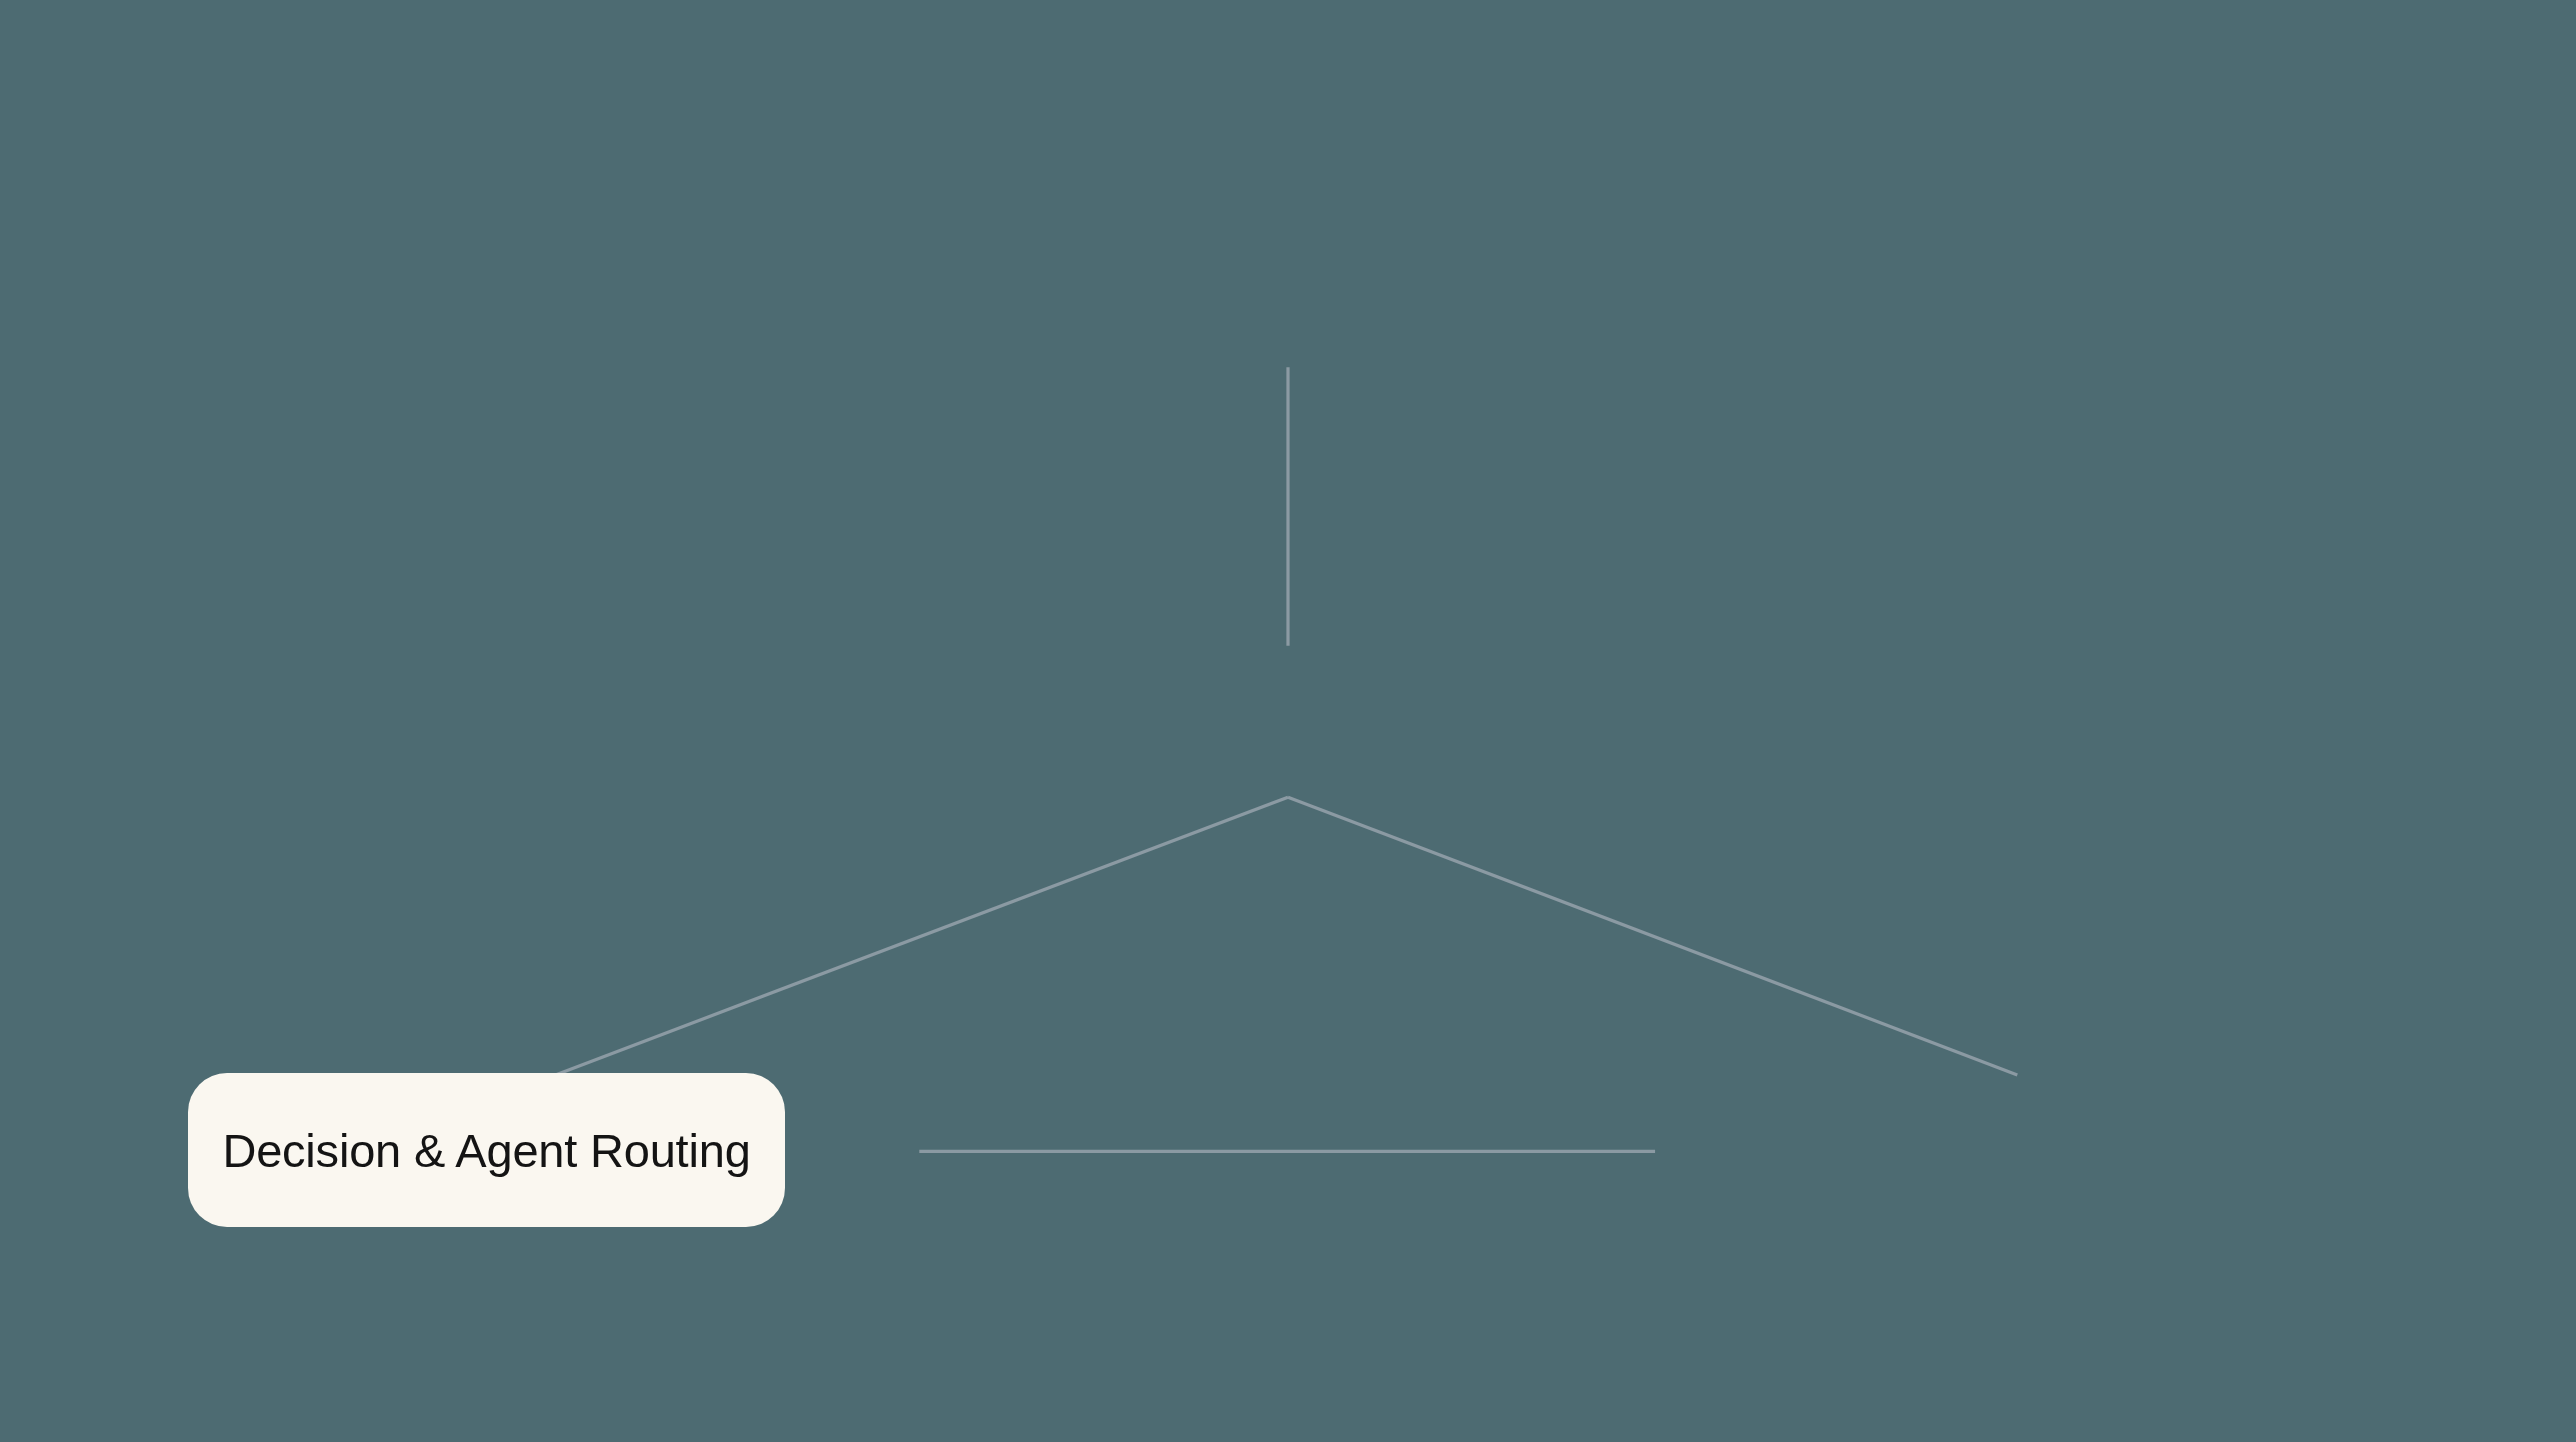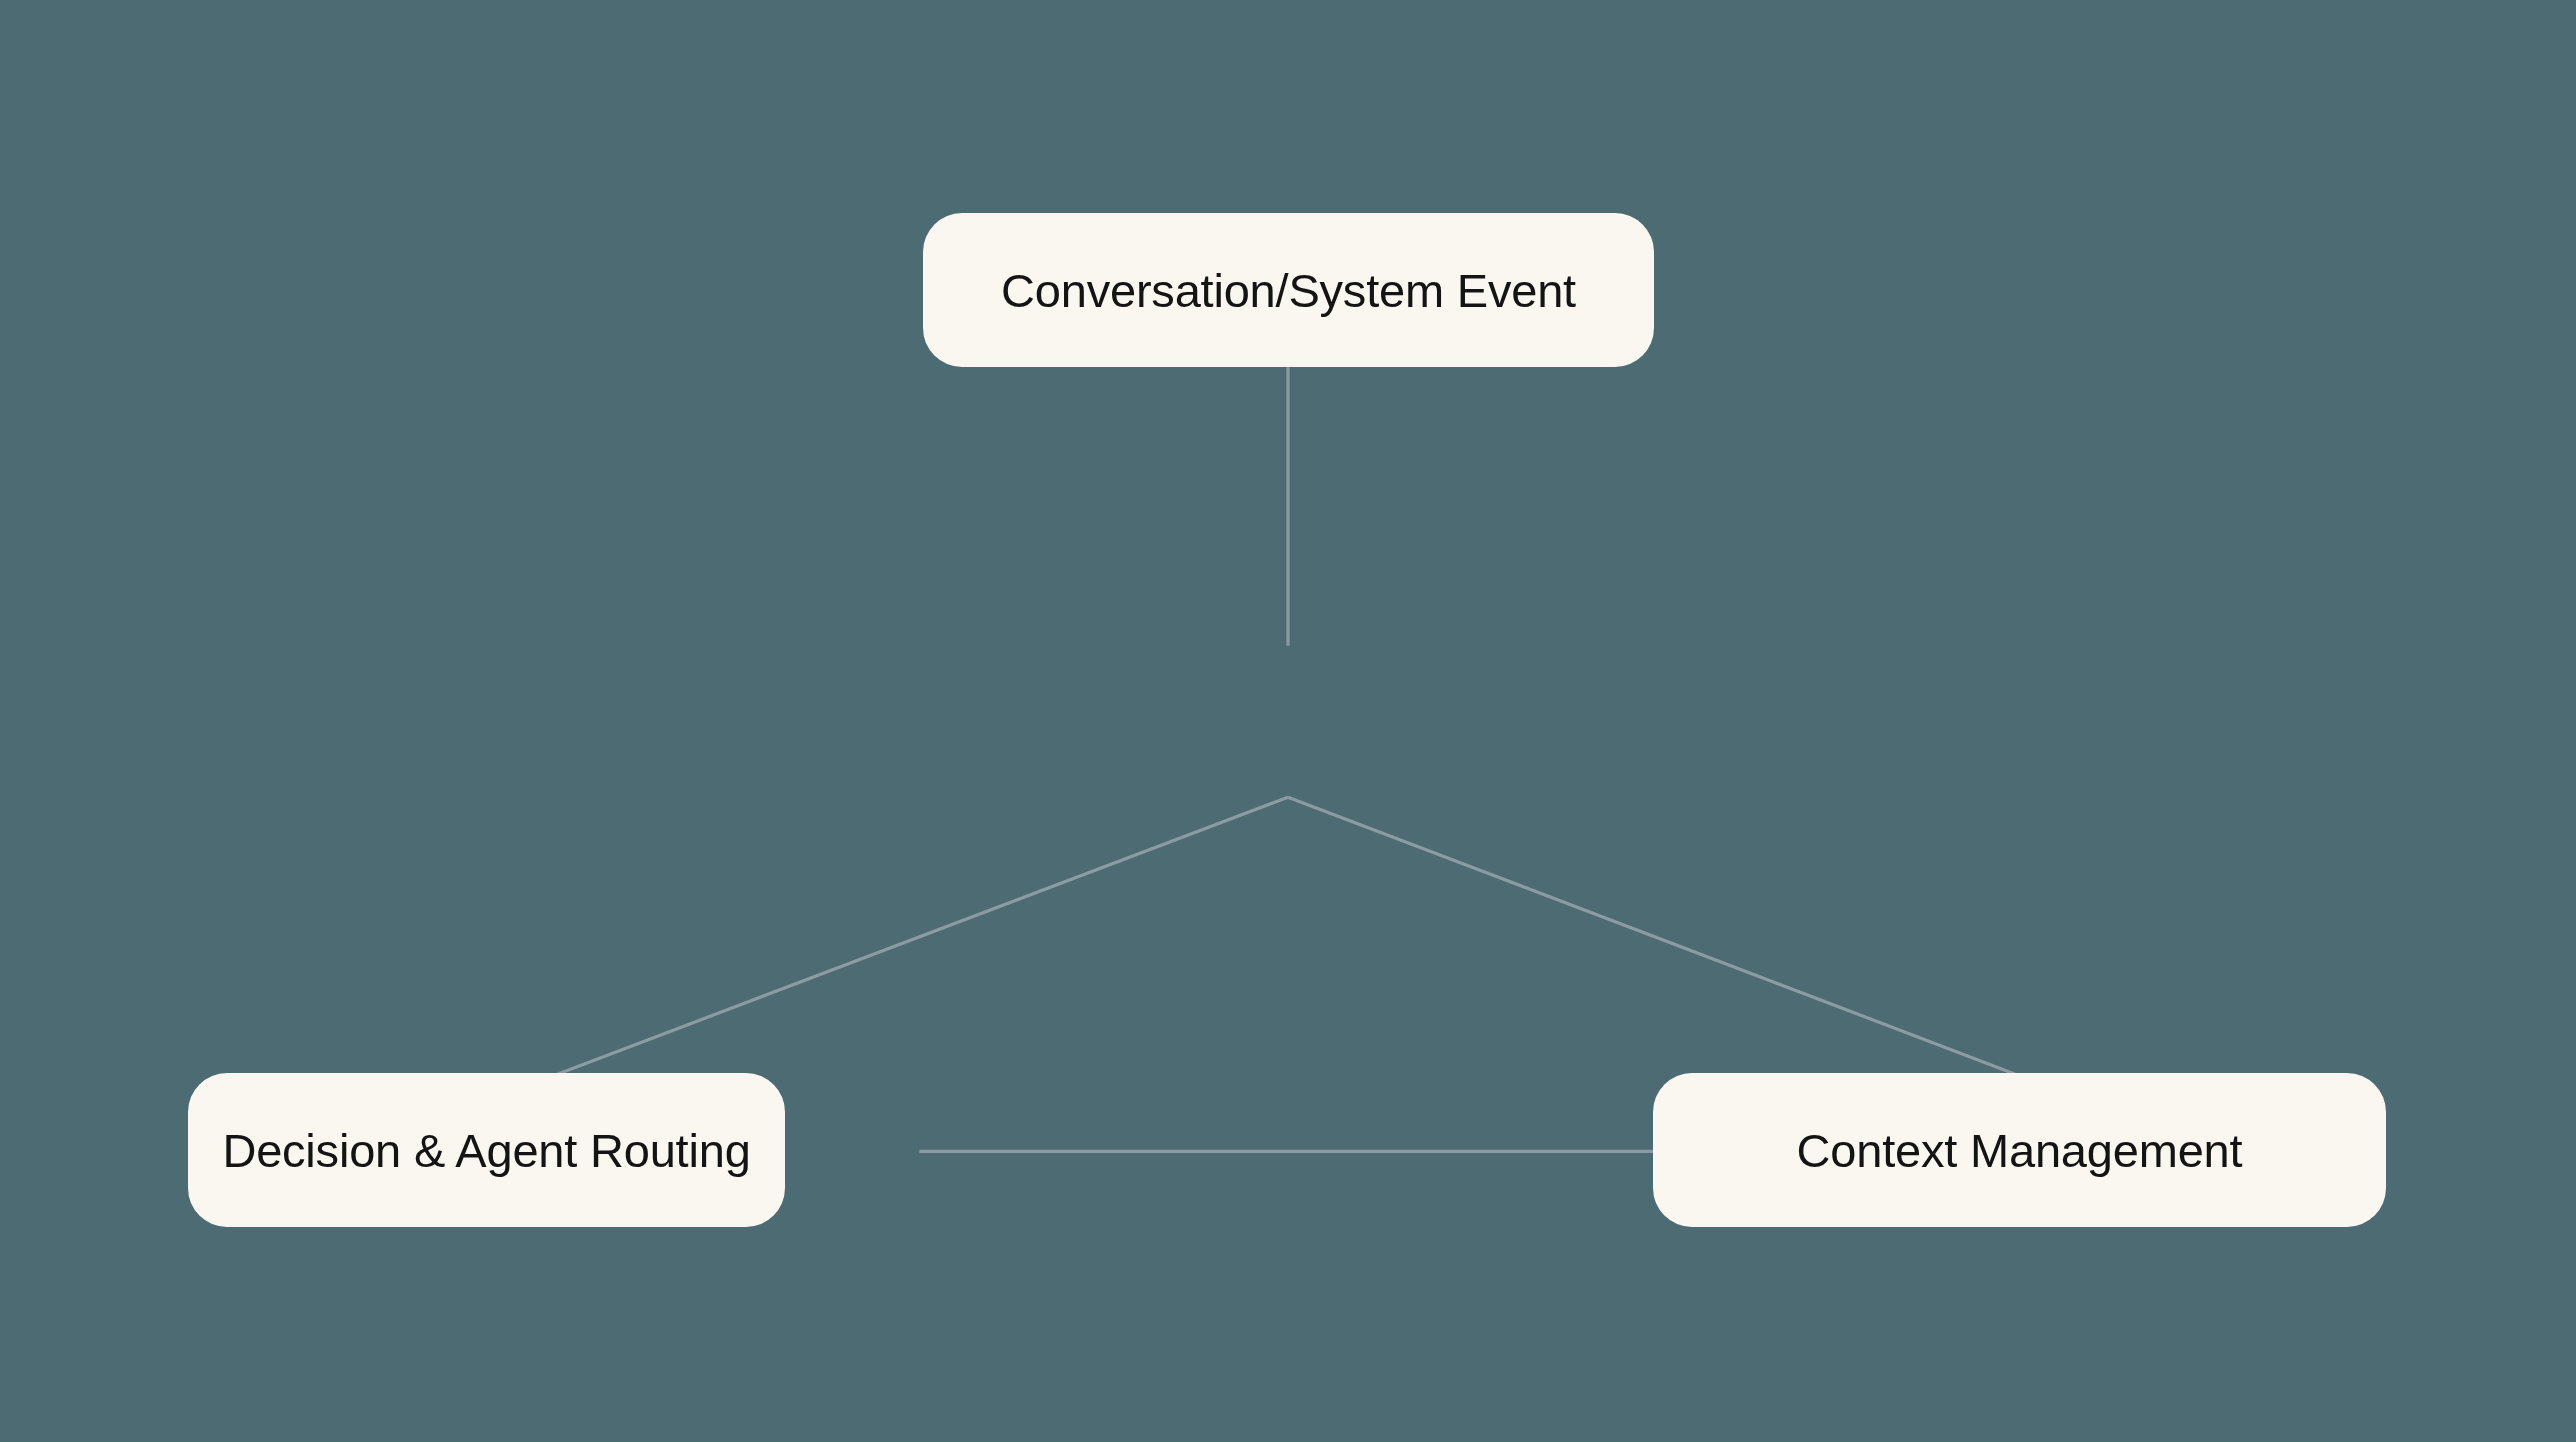--- a/index.html
+++ b/index.html
@@ -52,27 +52,21 @@
 
   <svg id="edge-layer" viewBox="0 0 3200 1792" xmlns="http://www.w3.org/2000/svg">
     <g stroke="#8b9aa3" stroke-width="4" fill="none" stroke-linecap="butt">
       <line x1="1600" y1="456" x2="1600" y2="802"></line>
       <line x1="1600" y1="990" x2="690" y2="1335"></line>
       <line x1="1600" y1="990" x2="2506" y2="1335"></line>
       <line x1="1142" y1="1430" x2="2056" y2="1430"></line>
     </g>
   </svg>
 
-  <div class="node" id="node-event">
-    <span class="node-label">Conversation/System Event</span>
-  </div>
 
 
   <div class="node" id="node-routing">
     <span class="node-label">Decision &amp; Agent Routing</span>
   </div>
 
-  <div class="node" id="node-context">
-    <span class="node-label">Context Management</span>
-  </div>
 
 </div>
 
 
 </body></html>

